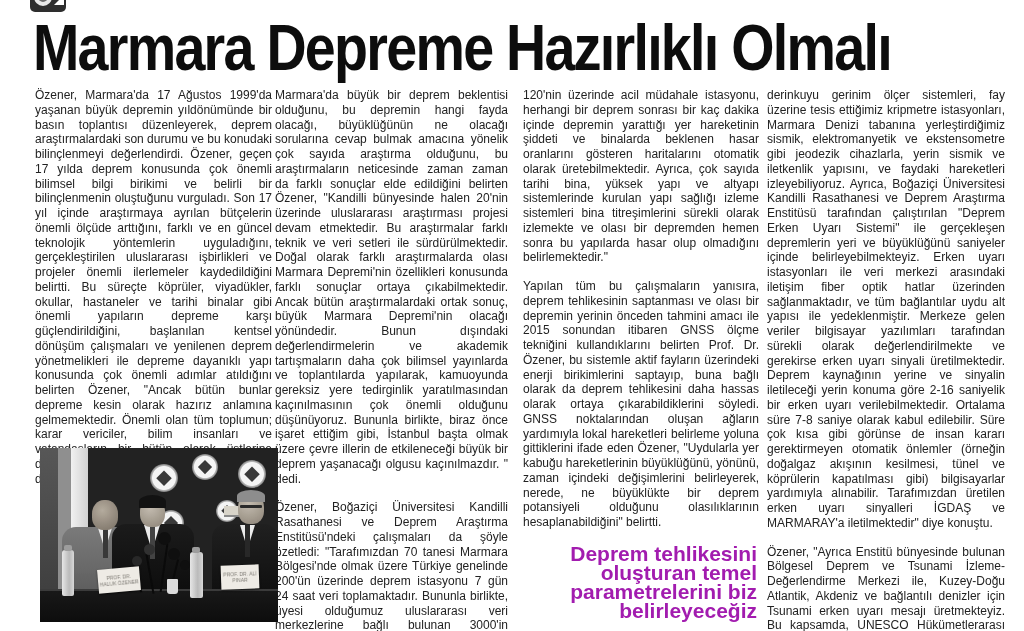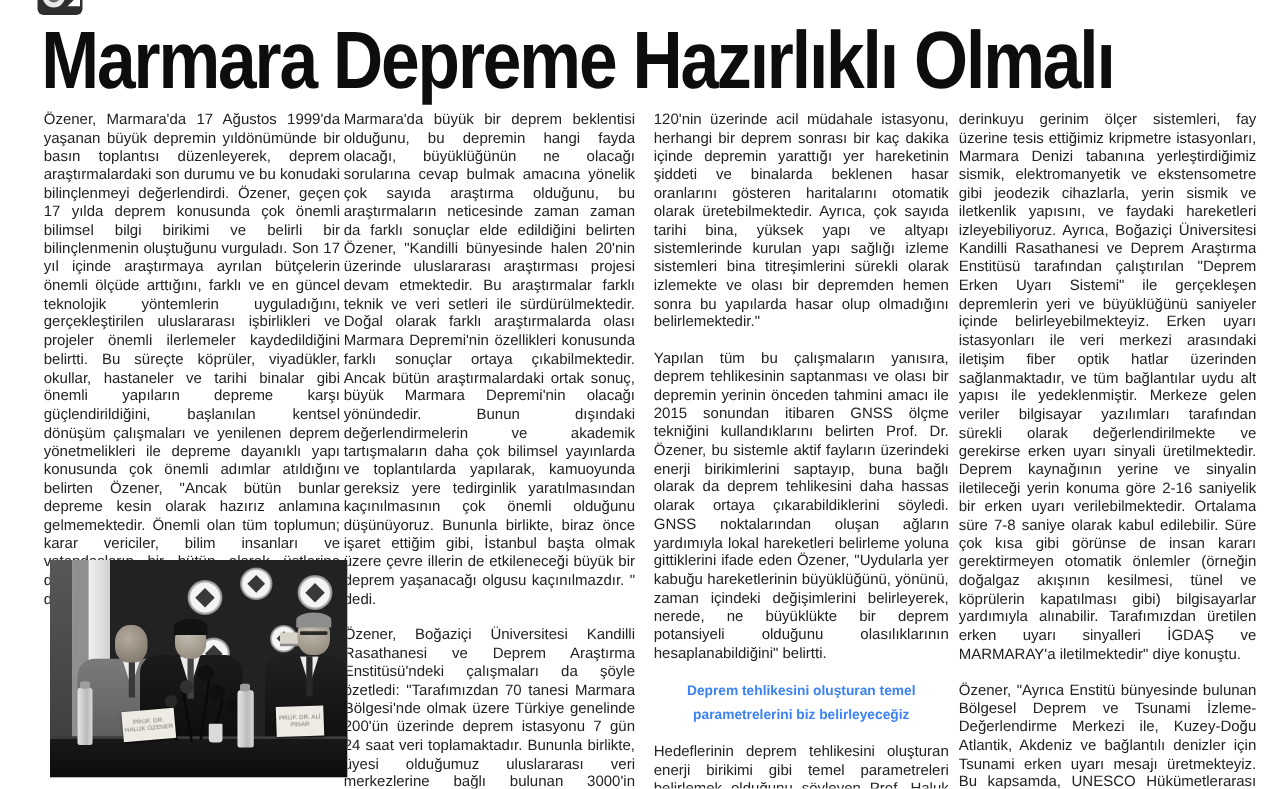--- a/index.html
+++ b/index.html
@@ -19,22 +19,22 @@
               font-size:65px; font-weight:bold; letter-spacing:-2px; color:#0d0d0d;
               transform:scaleX(0.855); transform-origin:left top; white-space:nowrap; }
 
   .col { position:absolute; top:88px; font-size:12px; line-height:14.75px;
          text-align:justify; color:#222; }
   .col p { margin-bottom:14px; }
   .col-1 { left:35px;  width:237px; }
   .col-2 { left:275px; width:233px; height:543px; overflow:hidden; }
   .col-3 { left:523px; width:236px; height:543px; overflow:hidden; }
   .col-4 { left:767px; width:238px; height:543px; overflow:hidden; }
-  .subhead { font-size:11px; font-weight:bold; line-height:19px; text-align:center;
-             color:#3b82f6; margin:6px 2px 12px 2px; }
+  .subhead { font-size:21px; font-weight:bold; line-height:19px; text-align:right;
+             color:#a21caf; margin:6px 2px 12px 2px; }
 
   
   .photo { position:absolute; left:40px; top:448px; width:238px; height:174px;
            background:#dcdcdc; overflow:hidden; filter:contrast(1.02); }
   .band  { position:absolute; top:0; }
   .band.b1 { left:0;  width:18px; height:152px; background:linear-gradient(180deg,#585858,#3f3f3f); }
   .band.b2 { left:18px; width:13px; height:152px; background:#8f8f8f; }
   .band.b3 { left:31px; width:17px; height:156px; background:linear-gradient(90deg,#efefef,#cfcfcf); }
   .backdrop { position:absolute; left:48px; top:0; width:190px; height:148px; background:#242424; }
   .seal { position:absolute; border-radius:50%;

